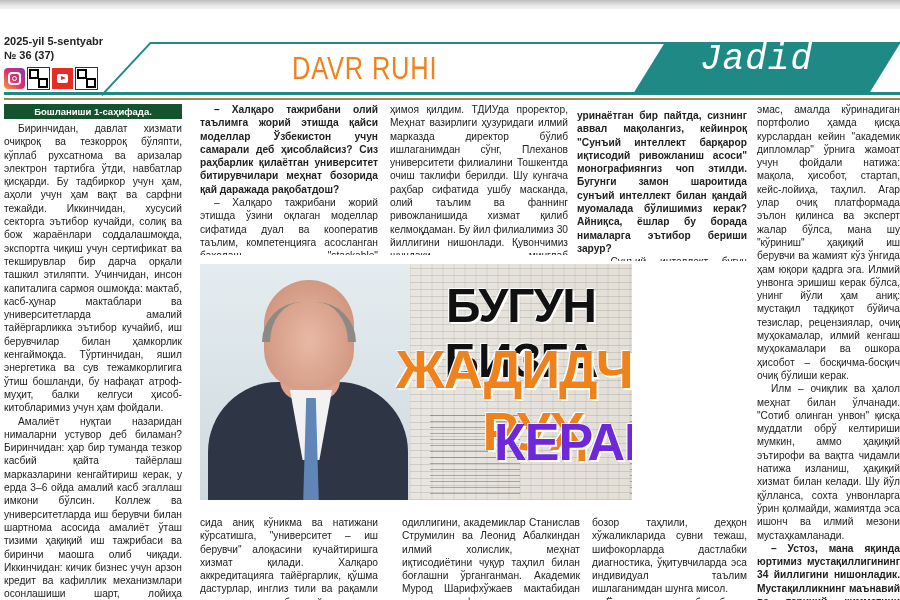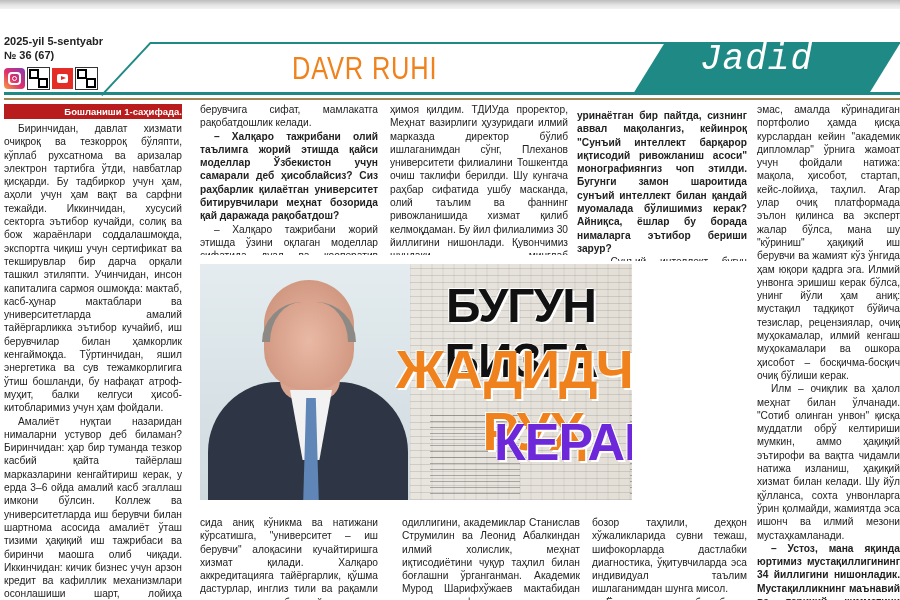--- a/index.html
+++ b/index.html
@@ -38,21 +38,21 @@
     clip-path: polygon(12% 0, 100% 0, 88% 100%, 0 100%); }
   .brand-name { position: absolute; left: 700px; top: 30px; font-family: Liberation Mono, monospace; font-style: italic; font-size: 36px; color: #fff; letter-spacing: 1px; }
 
   .rule { position: absolute; left: 4px; top: 98px; width: 896px; height: 2px; background: #a08655; }
 
   
   .col { position: absolute; font-size: 10.2px; line-height: 13.3px; text-align: justify; color: #222; overflow: hidden; }
   .col p { text-indent: 14px; }
   .col p.b { font-weight: bold; }
   .col p.noind { text-indent: 0; }
-  .tag { display: block; background: #b91c1c; color: #fff; font-weight: bold; font-size: 9.5px; text-align: right; height: 15px; line-height: 15px; margin-bottom: 3px; }
+  .tag { display: block; background: #14532d; color: #fff; font-weight: bold; font-size: 9.5px; text-align: center; height: 15px; line-height: 15px; margin-bottom: 3px; }
 
   .c1 { left: 4px; top: 104px; width: 178px; height: 496px; }
   .c2 { left: 200px; top: 103px; width: 178px; height: 152px; }
   .c3 { left: 390px; top: 103px; width: 178px; height: 152px; }
   .c4 { left: 577px; top: 103px; width: 170px; height: 152px; margin-top: 6px; }
   .c5 { left: 757px; top: 103px; width: 143px; height: 497px; }
   .b2 { left: 200px; top: 516px; width: 178px; height: 84px; }
   .b3 { left: 402px; top: 516px; width: 178px; height: 84px; }
   .b4 { left: 592px; top: 516px; width: 155px; height: 84px; }
 
@@ -77,21 +77,21 @@
   .h2 { left: 196px; top: 74px; font-size: 54px; color: #f0821e; text-shadow: 2px 2px 0 #fff, -1px -1px 0 #fff; }
   .h3 { left: 294px; top: 148px; font-size: 52px; color: #6d28d9; text-shadow: 2px 2px 0 #fff, -1px -1px 0 #fff; }
 </style>
 </head>
 <body>
 
 <div class="topbar"></div>
 
 <header class="masthead">
   <div class="issue-date">2025-yil 5-sentyabr</div>
-  <div class="issue-no">№ 36 (67)</div>
+  <div class="issue-no">№ 36 (37)</div>
   <div class="social">
     <span class="ico ig"></span>
     <span class="ico qr"></span>
     <span class="ico yt"></span>
     <span class="ico qr"></span>
   </div>
   <div class="mast-line-top"></div>
   <div class="mast-slant"></div>
   <div class="mast-line-bottom"></div>
   <div class="section-title">DAVR RUHI</div>
@@ -101,21 +101,20 @@
 
 <div class="rule"></div>
 
 <section class="col c1">
   <span class="tag">Бошланиши 1-саҳифада.</span>
   <p>Биринчидан, давлат хизмати очиқроқ ва тезкорроқ бўляпти, кўплаб рухсатнома ва аризалар электрон тартибга ўтди, навбатлар қисқарди. Бу тадбиркор учун ҳам, аҳоли учун ҳам вақт ва сарфни тежайди. Иккинчидан, хусусий секторга эътибор кучайди, солиқ ва бож жараёнлари соддалашмоқда, экспортга чиқиш учун сертификат ва текширувлар бир дарча орқали ташкил этиляпти. Учинчидан, инсон капиталига сармоя ошмоқда: мактаб, касб-ҳунар мактаблари ва университетларда амалий тайёргарликка эътибор кучайиб, иш берувчилар билан ҳамкорлик кенгаймоқда. Тўртинчидан, яшил энергетика ва сув тежамкорлигига ўтиш бошланди, бу нафақат атроф-муҳит, балки келгуси ҳисоб-китобларимиз учун ҳам фойдали.</p>
   <p>Амалиёт нуқтаи назаридан нималарни устувор деб биламан? Биринчидан: ҳар бир туманда тезкор касбий қайта тайёрлаш марказларини кенгайтириш керак, у ерда 3–6 ойда амалий касб эгаллаш имкони бўлсин. Коллеж ва университетларда иш берувчи билан шартнома асосида амалиёт ўташ тизими ҳақиқий иш тажрибаси ва биринчи маошга олиб чиқади. Иккинчидан: кичик бизнес учун арзон кредит ва кафиллик механизмлари осонлашиши шарт, лойиҳа ҳужжатларини кўп ойлаб кутиш ўрнига қисқа рўйхат ва аниқ муддат бўлсин. Учинчи амалий қадам: экспорт қилувчи корхоналарга сертификат, лаборатория текшируви ва логистикада "тез йўлак" жорий этиш, тунда ҳам ишлайдиган электрон навбат орқали ҳужжат айланишини тезлаштириш лозим. Тўртинчидан: аҳоли учун сезиларли бўладиган кичик, лекин муҳим ислоҳотлар – поликлиникада навбатни тўлиқ онлайн брон қилиш, таълимда болалар учун бепул базавий рақамли кўникмалар курслари, коммунал хизматларда "аъло хизмат кўрсатган хонадон" каби мотивация дастурлари ҳаётга татбиқ этилса, "инсон қадри энг устувор вазифа" деган ғоямизга кенгроқ ва</p>
 </section>
 
 <section class="col c2">
-  <p class="noind">берувчига сифат, мамлакатга рақобатдошлик келади.</p>
   <p class="b">– Халқаро тажрибани олий таълимга жорий этишда қайси моделлар Ўзбекистон учун самарали деб ҳисоблайсиз? Сиз раҳбарлик қилаётган университет битирувчилари меҳнат бозорида қай даражада рақобатдош?</p>
   <p>– Халқаро тажрибани жорий этишда ўзини оқлаган моделлар сифатида дуал ва кооператив таълим, компетенцияга асосланган баҳолаш, "stackable" микросертификатлар, жамоат буюртмасига боғланган кейс ва капстон лойиҳаларини тилга олиш мумкин. Бу ёндашувлар талаба портфолио-</p>
 </section>
 
 <section class="col c3">
   <p class="noind">ҳимоя қилдим. ТДИУда проректор, Меҳнат вазирлиги ҳузуридаги илмий марказда директор бўлиб ишлаганимдан сўнг, Плеханов университети филиалини Тошкентда очиш таклифи берилди. Шу кунгача раҳбар сифатида ушбу масканда, олий таълим ва фаннинг ривожланишида хизмат қилиб келмоқдаман. Бу йил филиалимиз 30 йиллигини нишонлади. Қувончимиз шундаки, минглаб мутахассисларимиз мамлакат тараққиётига ўз ҳиссасини қўшиб келмоқда.</p>
 
 </section>
 
 <section class="col c4">

